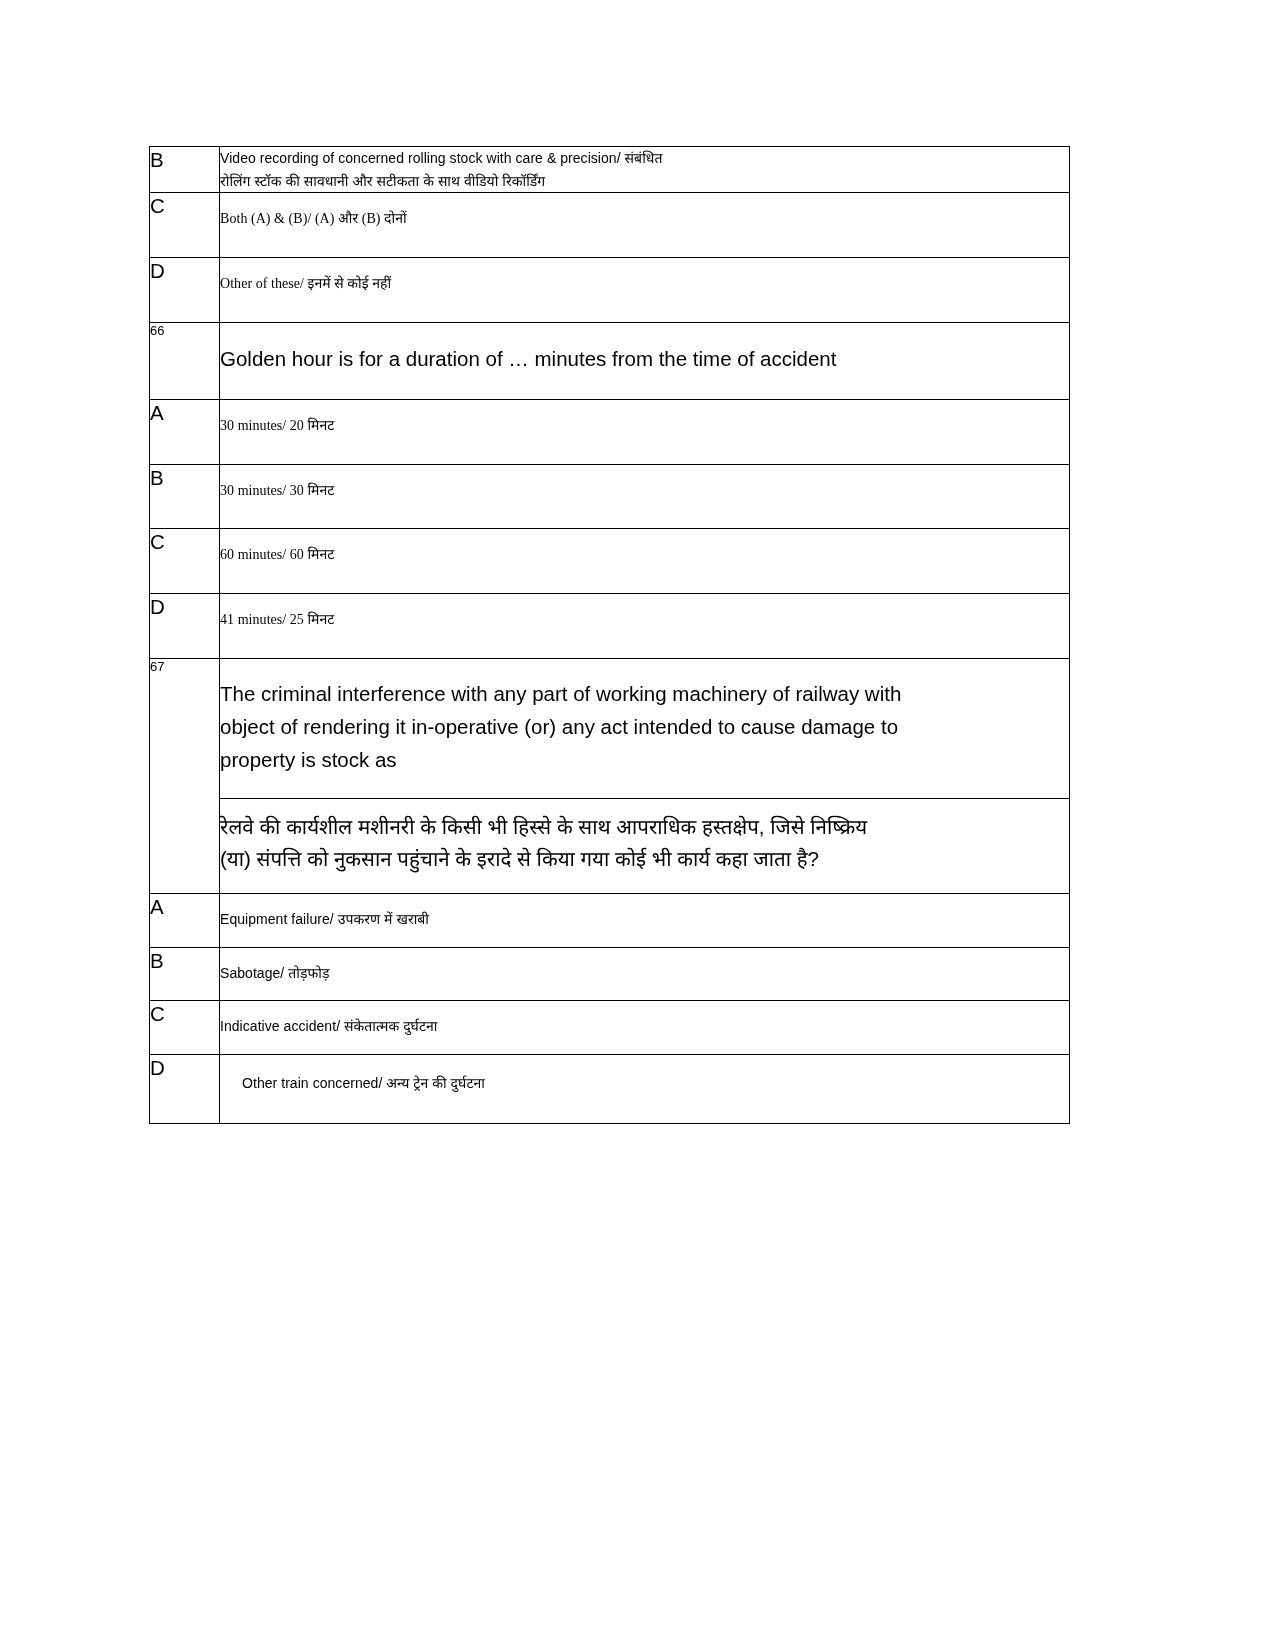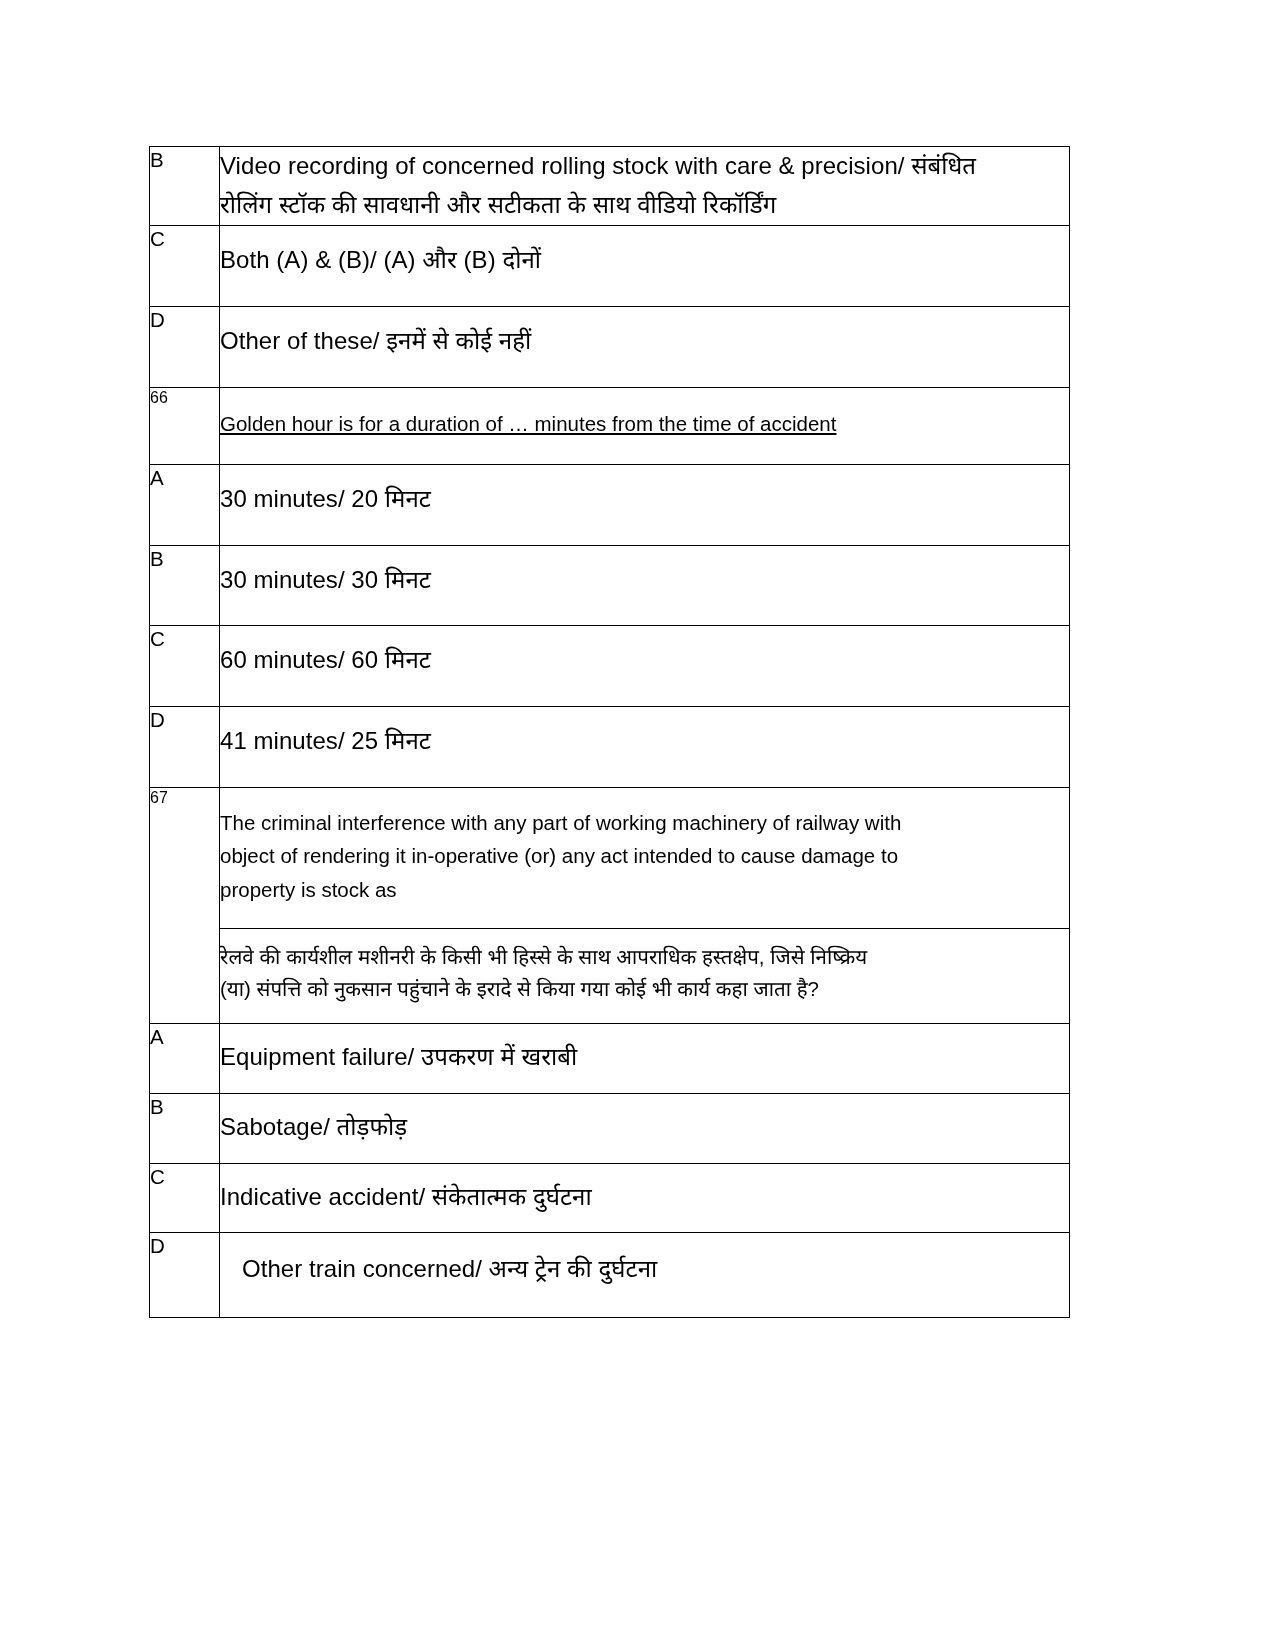--- a/index.html
+++ b/index.html
@@ -41,31 +41,32 @@
   col.c-body  { width: 850px; }
 
   .label-cell {
     padding: 8px 0 0 9px;
     font-size: 20.5px;
     line-height: 1.25;
     letter-spacing: 0.1px;
   }
   .body-cell {
     padding: 17px 14px 20px 18px;
-    font-size: 24px;
+    font-size: 14px;
     line-height: 1.62;
     letter-spacing: 0.05px;
   }
   .body-cell.tight {
     padding-top: 14px;
     padding-bottom: 16px;
   }
   .body-cell.single {
     padding-top: 15px;
     padding-bottom: 26px;
+    font-family: Liberation Serif, serif;
   }
   .body-cell.lastrow {
     padding-top: 17px;
     padding-bottom: 28px;
     padding-left: 22px;
   }
   .line { display: block; }
   .nested {
     width: 100%;
     border-collapse: collapse;
@@ -83,38 +84,37 @@
   }
   .sub-cell {
     padding: 17px 14px 22px 18px;
     font-size: 20.5px;
     line-height: 1.62;
     vertical-align: top;
   }
   .sub-cell.stem-en {
     padding-top: 19px;
     padding-bottom: 24px;
-    text-decoration: underline;
   }
   .sub-cell.stem-hi {
     padding-top: 17px;
     padding-bottom: 26px;
   }
   .sub-cell.q67-en {
     padding-top: 18px;
     padding-bottom: 22px;
   }
   .sub-cell.q67-hi {
     padding-top: 12px;
     padding-bottom: 18px;
     line-height: 1.56;
   }
   .merged-label {
     padding: 8px 0 0 9px;
-    font-size: 16px;
+    font-size: 13px;
     line-height: 1.25;
   }
 </style>
 </head>
 <body>
 
 <div class="page">
 
   <table class="qtable">
     <colgroup>

